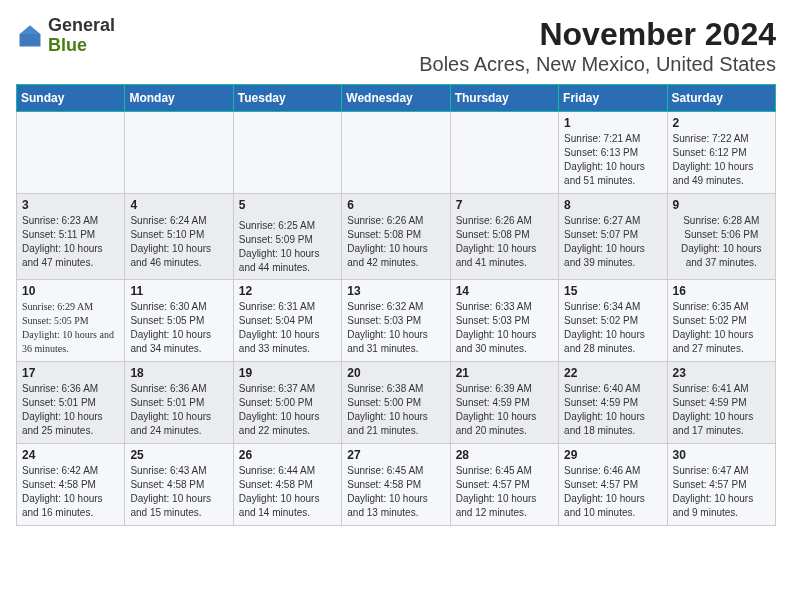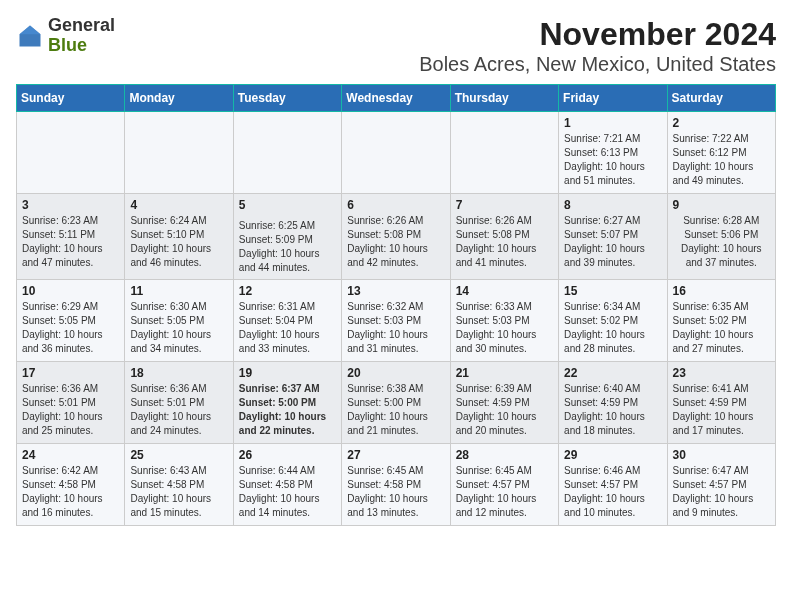--- a/index.html
+++ b/index.html
@@ -184,21 +184,21 @@
         <td>
           <span class="day-num">9</span>
           <div class="cell-info" style="white-space: pre-line; text-align: center;">Sunrise: 6:28 AM
 Sunset: 5:06 PM
 Daylight: 10 hours and 37 minutes.</div>
         </td>
       </tr>
       <tr>
         <td>
           <span class="day-num">10</span>
-          <div class="cell-info" style="white-space: pre-line;">Sunrise: 6:29 AM
+          <div class="cell-info" style="white-space: pre-line; font-family: Liberation Serif, serif;">Sunrise: 6:29 AM
 Sunset: 5:05 PM
 Daylight: 10 hours and 36 minutes.</div>
         </td>
         <td>
           <span class="day-num">11</span>
           <div class="cell-info" style="white-space: pre-line;">Sunrise: 6:30 AM
 Sunset: 5:05 PM
 Daylight: 10 hours and 34 minutes.</div>
         </td>
         <td>
@@ -240,21 +240,21 @@
 Daylight: 10 hours and 25 minutes.</div>
         </td>
         <td>
           <span class="day-num">18</span>
           <div class="cell-info" style="white-space: pre-line;">Sunrise: 6:36 AM
 Sunset: 5:01 PM
 Daylight: 10 hours and 24 minutes.</div>
         </td>
         <td>
           <span class="day-num">19</span>
-          <div class="cell-info" style="white-space: pre-line; font-weight: bold;">Sunrise: 6:37 AM
+          <div class="cell-info" style="white-space: pre-line;">Sunrise: 6:37 AM
 Sunset: 5:00 PM
 Daylight: 10 hours and 22 minutes.</div>
         </td>
         <td>
           <span class="day-num">20</span>
           <div class="cell-info" style="white-space: pre-line;">Sunrise: 6:38 AM
 Sunset: 5:00 PM
 Daylight: 10 hours and 21 minutes.</div>
         </td>
         <td>

